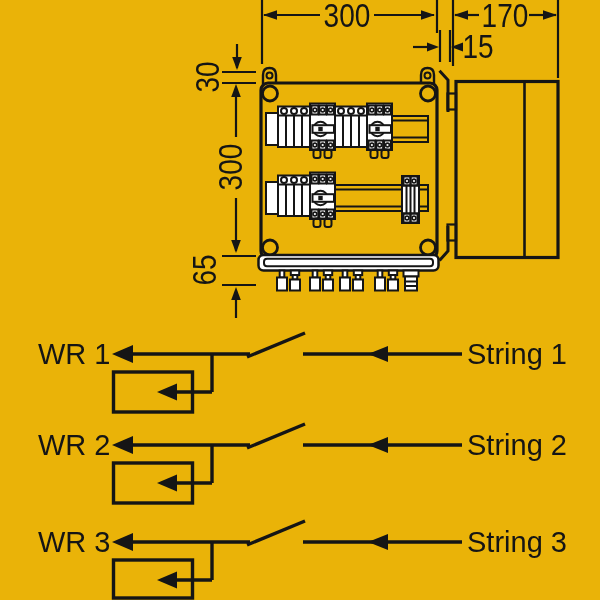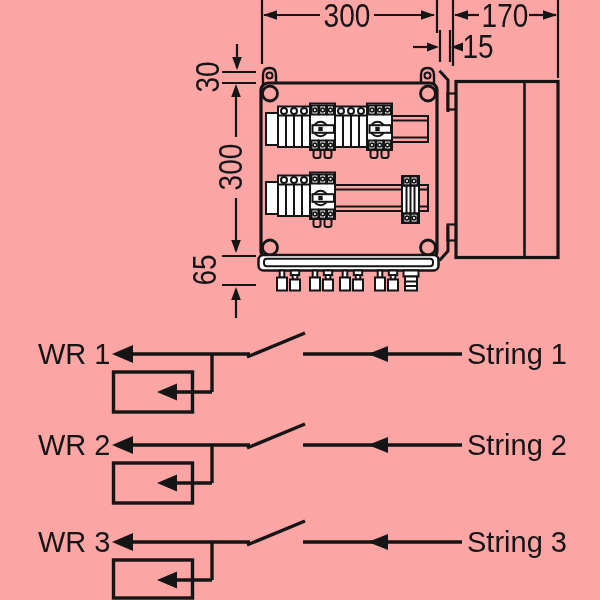--- a/index.html
+++ b/index.html
@@ -1,16 +1,16 @@
 <!DOCTYPE html>
 <html><head>
 <meta charset="utf-8">
 <style>
   html,body{margin:0;padding:0;background:#fff;}
-  #stage{position:relative;width:600px;height:600px;background:#fca5a5;overflow:hidden;
+  #stage{position:relative;width:600px;height:600px;background:#eab308;overflow:hidden;
          font-family:"Liberation Sans",sans-serif;}
   svg text{font-family:"Liberation Sans",sans-serif;fill:#151515;}
   .dimtxt{font-size:33px;}
   .schtxt{font-size:29px;}
 </style>
 </head>
 <body>
 
 <div id="stage">
 <svg width="600" height="600" viewBox="0 0 600 600">

